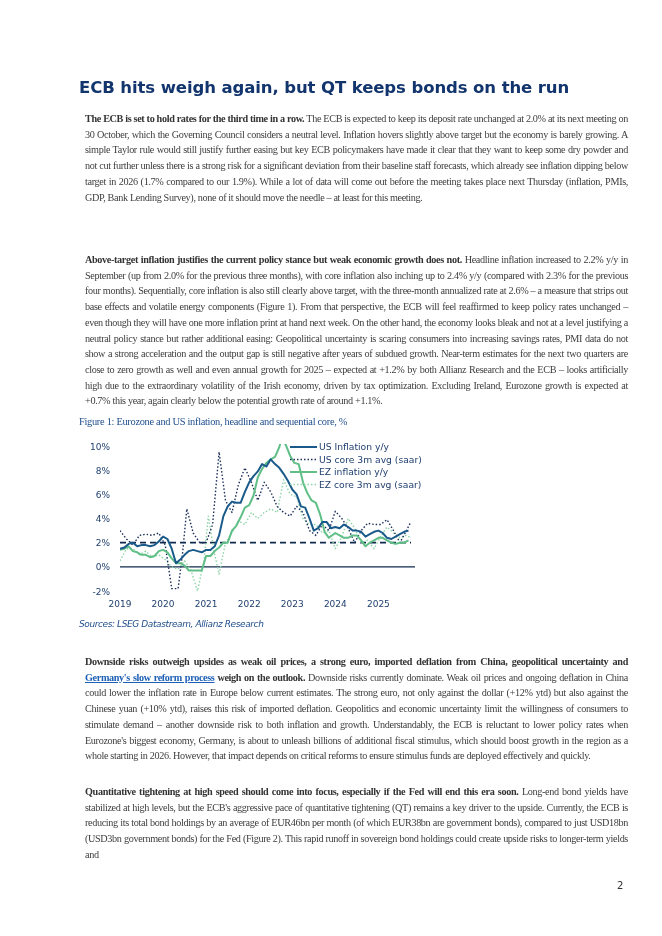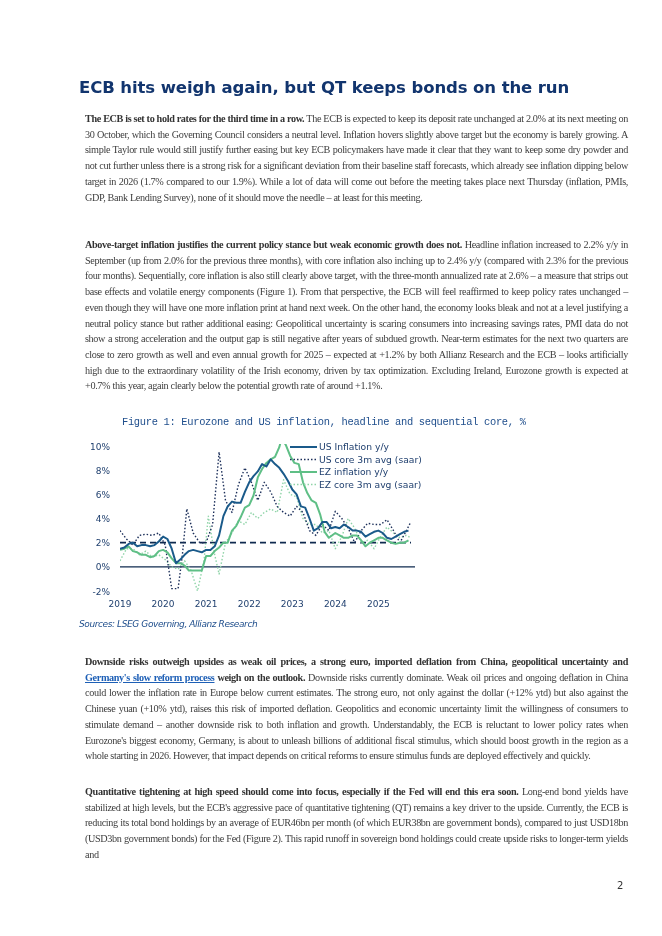--- a/index.html
+++ b/index.html
@@ -7,25 +7,25 @@
          font-family: "Liberation Sans", "DejaVu Sans", sans-serif; color: #3c3c3c; }
   .page { position: absolute; left: 79px; top: 0; width: 543px; }
   h1.title { position: absolute; top: 78px; left: 0; margin: 0; width: 560px;
              font-size: 16.5px; font-weight: bold; color: #12356e; letter-spacing: -0.1px;
              font-family: "DejaVu Sans", sans-serif; }
   p.para { position: absolute; left: 0; margin: 6px; width: 543px; font-size: 10.2px;
            line-height: 15.7px; text-align: justify; color: #3d3d3d;
            font-family: Liberation Serif, serif; letter-spacing: -0.35px; }
   p.para b { color: #333; }
   .p1 { top: 105px; }
-  .p2 { top: 231px; }
+  .p2 { top: 246px; }
   .p3 { top: 648px; }
   .p4 { top: 778px; }
   .fig-caption { position: absolute; top: 416px; left: 0; font-size: 10.4px; color: #1f4e8c;
-                 font-family: Liberation Mono, monospace; letter-spacing: -0.3px; margin-left: 43px; }
+                 font-family: Liberation Serif, serif; letter-spacing: -0.3px; }
   .source { position: absolute; top: 619px; left: 0; font-size: 9px; font-style: italic; color: #1f4e8c;
             font-family: "DejaVu Sans", sans-serif; letter-spacing: -0.4px; }
   a.link { color: #1d5fb6; text-decoration: underline; font-weight: bold; }
   .chart { position: absolute; left: 0; top: 436px; width: 345px; height: 178px; margin-left: 6px; }
   .page-num { position: absolute; top: 880px; left: 617px; font-size: 10px; color: #333;
               font-family: "DejaVu Sans", sans-serif; }
   svg text { font-family: "DejaVu Sans", sans-serif; }
 </style>
 </head>
 <body>
@@ -70,20 +70,20 @@
         <text x="234" y="14" font-size="9.2" fill="#1f3f6e">US Inflation y/y</text>
         <line x1="205" x2="232" y1="23.5" y2="23.5" stroke="#1c2f5a" stroke-width="1.4" stroke-dasharray="1.5,2"></line>
         <text x="234" y="26.5" font-size="9.2" fill="#1f3f6e">US core 3m avg (saar)</text>
         <line x1="205" x2="232" y1="36" y2="36" stroke="#5fbf86" stroke-width="2"></line>
         <text x="234" y="39" font-size="9.2" fill="#1f3f6e">EZ inflation y/y</text>
         <line x1="205" x2="232" y1="48.5" y2="48.5" stroke="#8fd4a8" stroke-width="1.4" stroke-dasharray="1.5,2"></line>
         <text x="234" y="51.5" font-size="9.2" fill="#1f3f6e">EZ core 3m avg (saar)</text>
       </svg>
   </div>
 
-  <div class="source">Sources: LSEG Governing, Allianz Research</div>
+  <div class="source">Sources: LSEG Datastream, Allianz Research</div>
 
   <p class="para p3"><b><span>Downside risks outweigh upsides as weak oil prices, a strong euro, imported deflation from China, geopolitical uncertainty and </span><a class="link" href="#">Germany's slow reform process</a><span> weigh on the outlook.</span></b><span> Downside risks currently dominate. Weak oil prices and ongoing deflation in China could lower the inflation rate in Europe below current estimates. The strong euro, not only against the dollar (+12% ytd) but also against the Chinese yuan (+10% ytd), raises this risk of imported deflation. Geopolitics and economic uncertainty limit the willingness of consumers to stimulate demand – another downside risk to both inflation and growth. Understandably, the ECB is reluctant to lower policy rates when Eurozone's biggest economy, Germany, is about to unleash billions of additional fiscal stimulus, which should boost growth in the region as a whole starting in 2026. However, that impact depends on critical reforms to ensure stimulus funds are deployed effectively and quickly.</span></p>
 
   <p class="para p4"><b>Quantitative tightening at high speed should come into focus, especially if the Fed will end this era soon.</b><span> Long-end bond yields have stabilized at high levels, but the ECB's aggressive pace of quantitative tightening (QT) remains a key driver to the upside. Currently, the ECB is reducing its total bond holdings by an average of EUR46bn per month (of which EUR38bn are government bonds), compared to just USD18bn (USD3bn government bonds) for the Fed (Figure 2). This rapid runoff in sovereign bond holdings could create upside risks to longer-term yields and</span></p>
 </div>
 
 <div class="page-num">2</div>
 
 </body></html>

